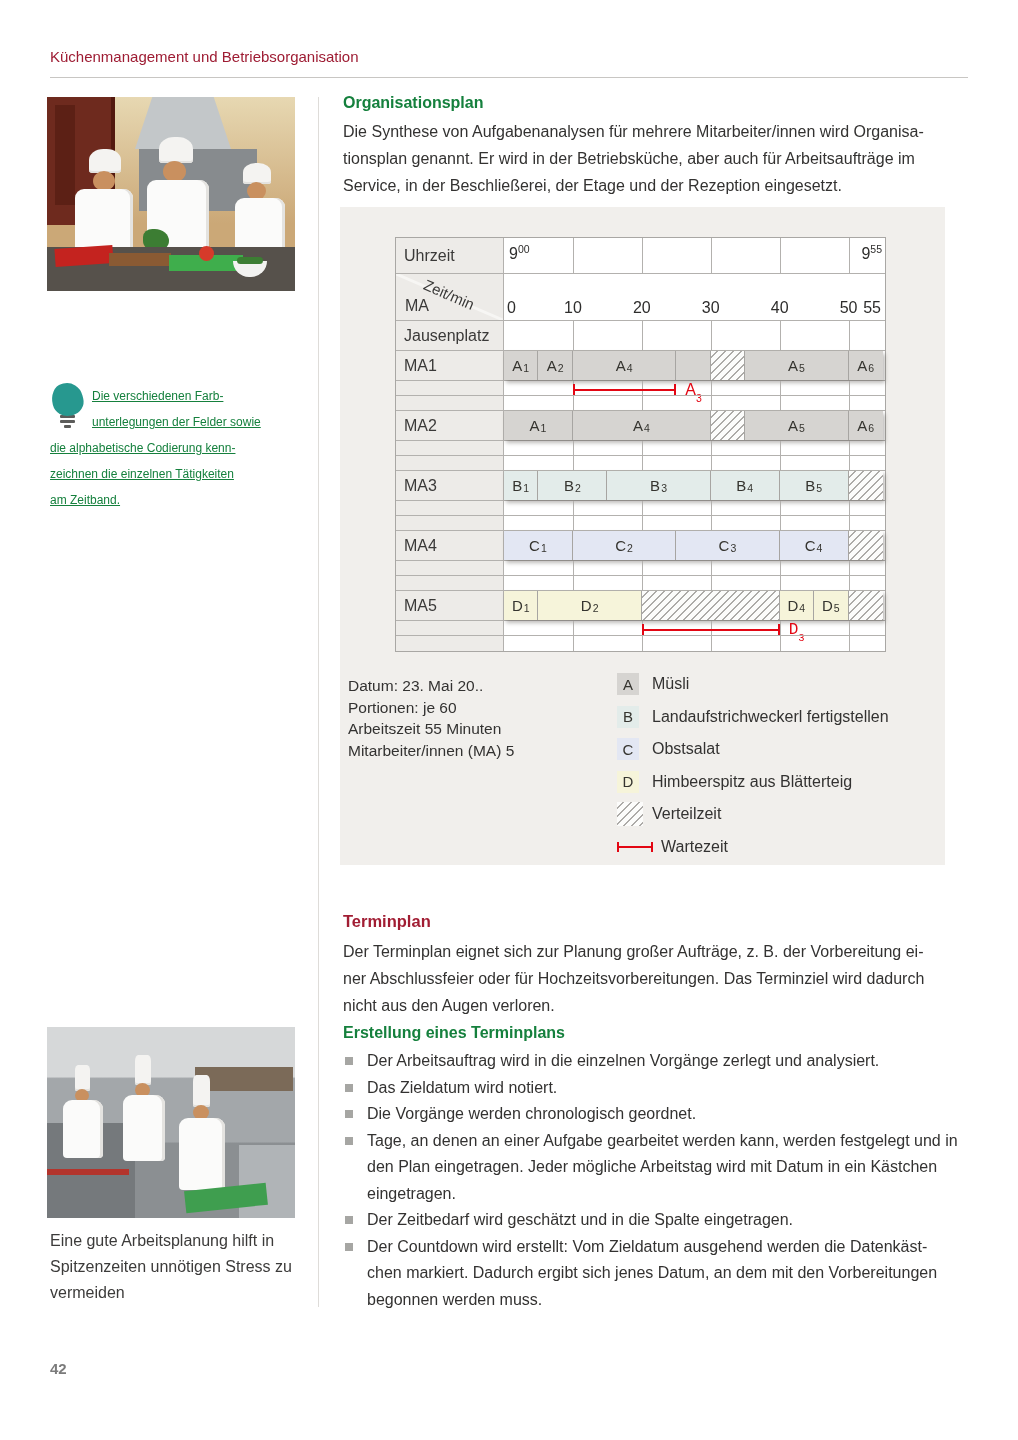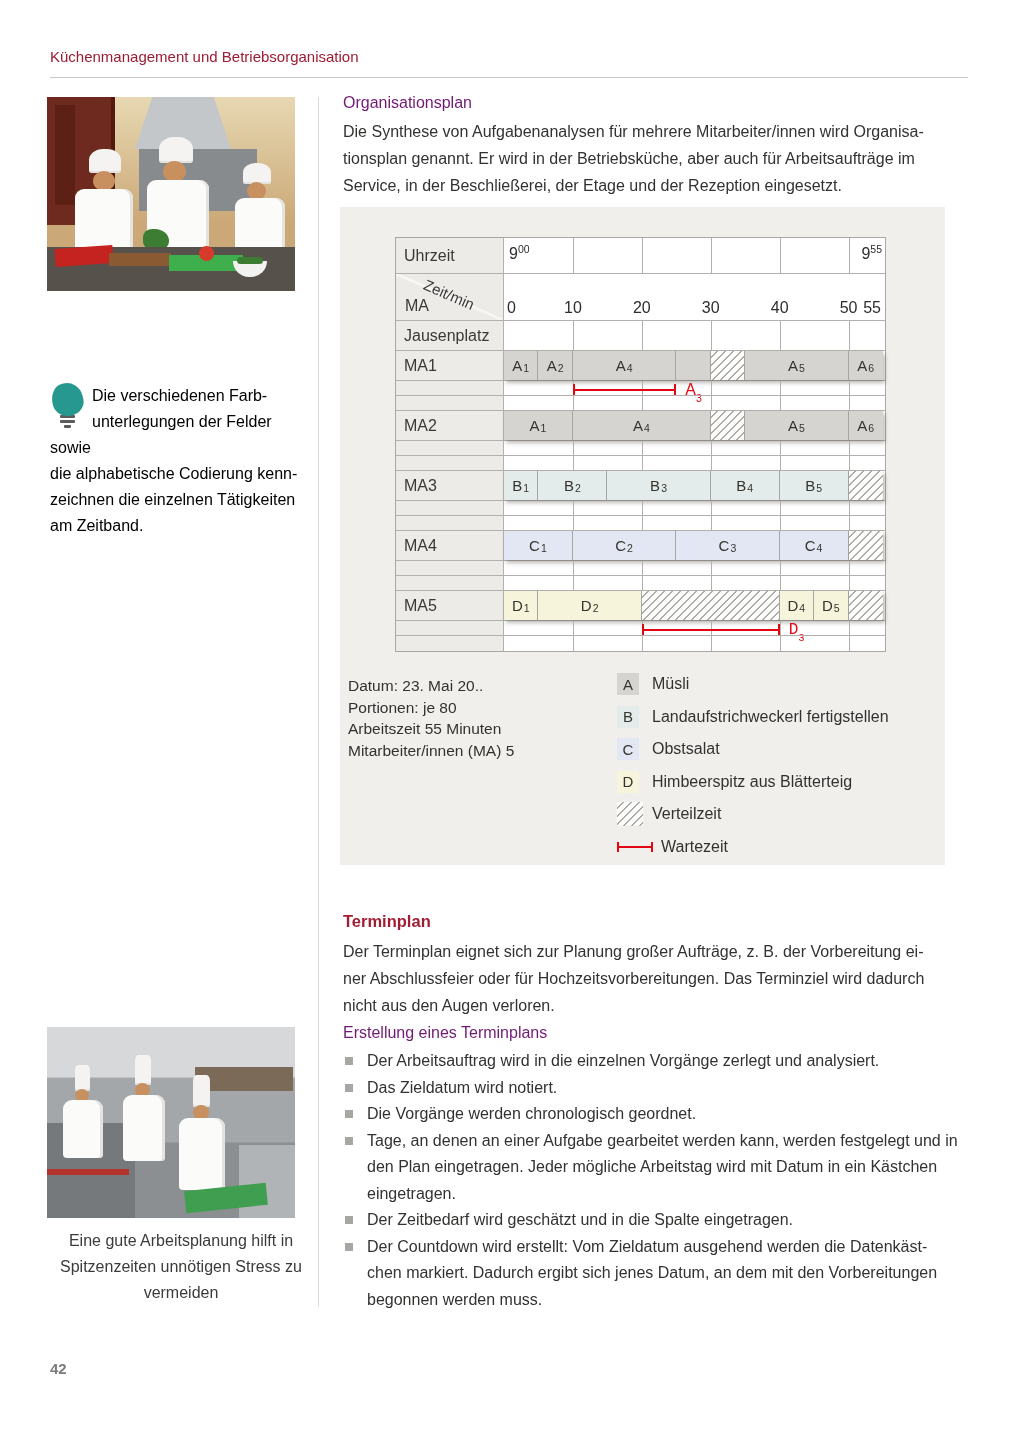--- a/index.html
+++ b/index.html
@@ -35,31 +35,31 @@
   .bowl:before{content:"";position:absolute;left:4px;top:-4px;width:26px;height:7px;background:#3c7d33;border-radius:4px;}
   .greens{left:96px;top:132px;width:26px;height:22px;background:#3c7d33;border-radius:40% 60% 50% 50%;}
   .shelf2{left:148px;top:40px;width:98px;height:24px;background:#7b6a58;}
   .stove2{left:0;top:96px;width:88px;height:95px;background:#75797c;}
   .stripe2{left:0;top:142px;width:82px;height:6px;background:#b3342c;}
   .table2{left:192px;top:118px;width:56px;height:73px;background:#b0b4b7;}
   .gboard2{left:138px;top:160px;width:82px;height:22px;background:#3f9e4f;transform:rotate(-6deg);}
 
   
   .tipbox{left:50px;top:383px;width:252px;}
-  .tiptext{font-size:16px;line-height:26px;color:#000000;white-space:pre-line;}
+  .tiptext{font-size:12px;line-height:26px;color:#15803d;white-space:pre-line;text-decoration:underline;}
   .bulb-wrap{position:absolute;left:2px;top:0;width:40px;height:56px;}
   .bulb-glass{width:31px;height:33px;background:#27988f;border-radius:46% 54% 48% 52%/58% 52% 44% 48%;transform:rotate(-14deg);}
   .bulb-base{margin:-1px 0 0 8px;width:15px;}
   .bulb-base i{display:block;height:3px;background:#5c5c5a;margin-bottom:2px;border-radius:1px;}
   .bulb-base i:last-child{width:7px;margin-left:4px;}
   .tip-spacer{float:left;width:42px;height:28px;}
-  .caption{left:50px;top:1228px;width:262px;font-size:16px;line-height:26px;color:#3c3b3a;white-space:pre-line;text-align:center;}
+  .caption{left:50px;top:1228px;width:262px;font-size:16px;line-height:26px;color:#3c3b3a;white-space:pre-line;}
 
   
-  .h-black{font-size:16px;font-weight:normal;color:#701a75;}
+  .h-black{font-size:16px;font-weight:bold;color:#15803d;}
   .h-red{font-size:16.5px;font-weight:bold;color:#a11d33;}
   .bodytext{font-size:16px;line-height:27px;color:#333231;white-space:pre-line;}
   .sec1-h{left:343px;top:94px;}
   .sec1-b{left:343px;top:118px;width:632px;}
   .sec2-h{left:343px;top:912px;}
   .sec2-b{left:343px;top:938px;width:632px;}
   .sec3-h{left:343px;top:1024px;}
   .bullets{left:343px;top:1048px;width:632px;}
   .bullets .bli{position:relative;padding-left:24px;font-size:16px;line-height:26.5px;white-space:pre-line;}
   .bullets .sq{position:absolute;left:2px;top:9px;width:8px;height:8px;background:#a6a6a3;}
@@ -381,21 +381,21 @@
             <div class="vline" style="left: 275.636px;"></div>
             <div class="vline" style="left: 344.545px;"></div>
             <div class="bracket" style="left: 137.818px; width: 133.818px;"></div>
             <div class="bracket-label" style="left: 284.636px; font-family: Liberation Mono, monospace;">D<sub>3</sub></div>
           </div>
           <div class="midline"></div>
         </div>
       </div>
     <div class="meta" id="meta">
         <div class="">Datum: 23. Mai 20..</div>
-        <div class="">Portionen: je 80</div>
+        <div class="">Portionen: je 60</div>
         <div class="">Arbeitszeit 55 Minuten</div>
         <div class="">Mitarbeiter/innen (MA) 5</div>
       </div>
     <div class="legend" id="legend">
         <div class="lg-row">
           <div class="lg-chip" style="background: rgb(214, 212, 209);">A</div>
           <div class="lg-label">Müsli</div>
         </div>
         <div class="lg-row">
           <div class="lg-chip" style="background: rgb(227, 236, 234);">B</div>

